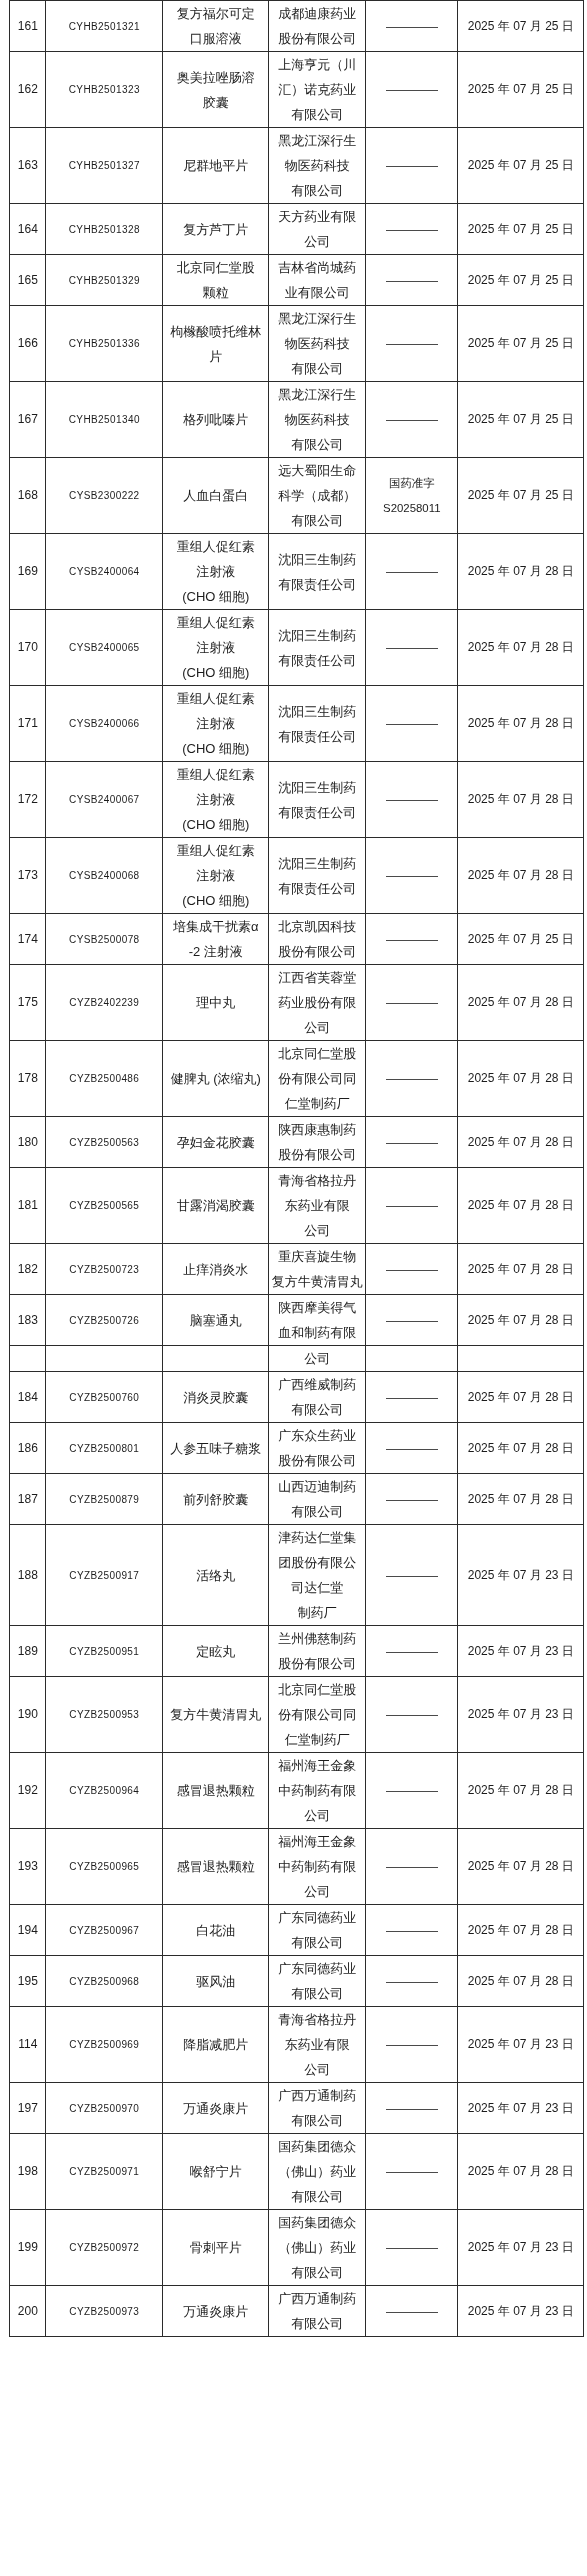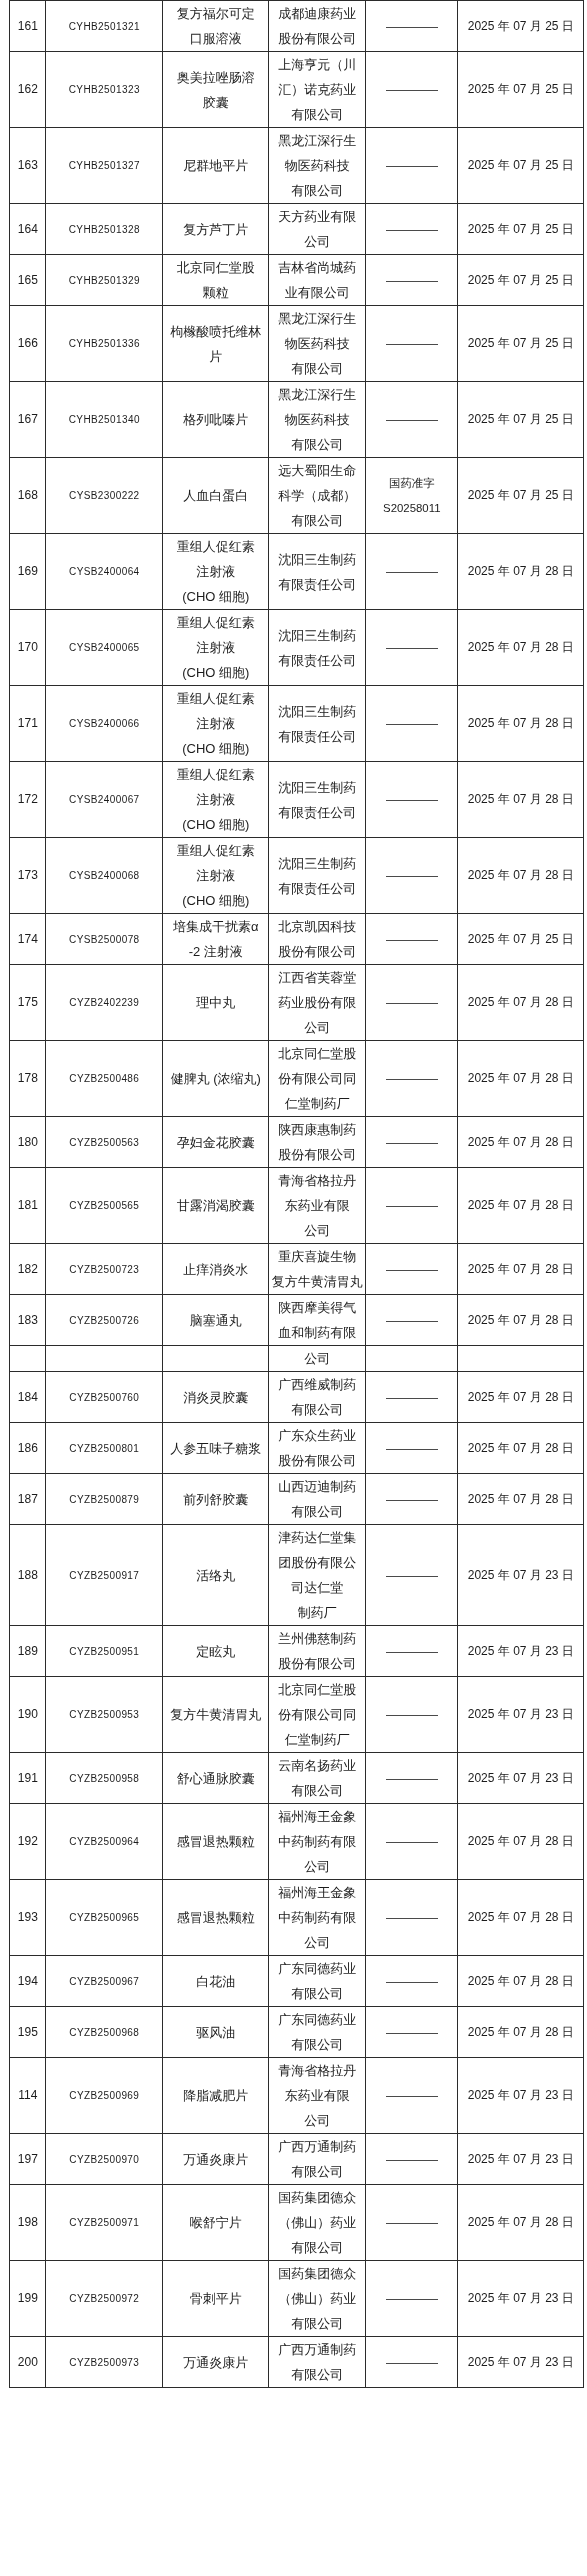--- a/index.html
+++ b/index.html
@@ -620,39 +620,20 @@
             <div class="line">北京同仁堂股</div>
             <div class="line">份有限公司同</div>
             <div class="line">仁堂制药厂</div>
           </td>
     <td><span class="dash"></span></td>
     <td>
             <div class="line date-line">2025 年 07 月 23 日</div>
           </td>
   </tr>
 
-  <tr>
-    <td>
-            <div class="line num-line">191</div>
-          </td>
-    <td>
-            <div class="line code-line">CYZB2500958</div>
-          </td>
-    <td>
-            <div class="line">舒心通脉胶囊</div>
-          </td>
-    <td>
-            <div class="line">云南名扬药业</div>
-            <div class="line">有限公司</div>
-          </td>
-    <td><span class="dash"></span></td>
-    <td>
-            <div class="line date-line">2025 年 07 月 23 日</div>
-          </td>
-  </tr>
 
   <tr>
     <td>
             <div class="line num-line">192</div>
           </td>
     <td>
             <div class="line code-line">CYZB2500964</div>
           </td>
     <td>
             <div class="line">感冒退热颗粒</div>

